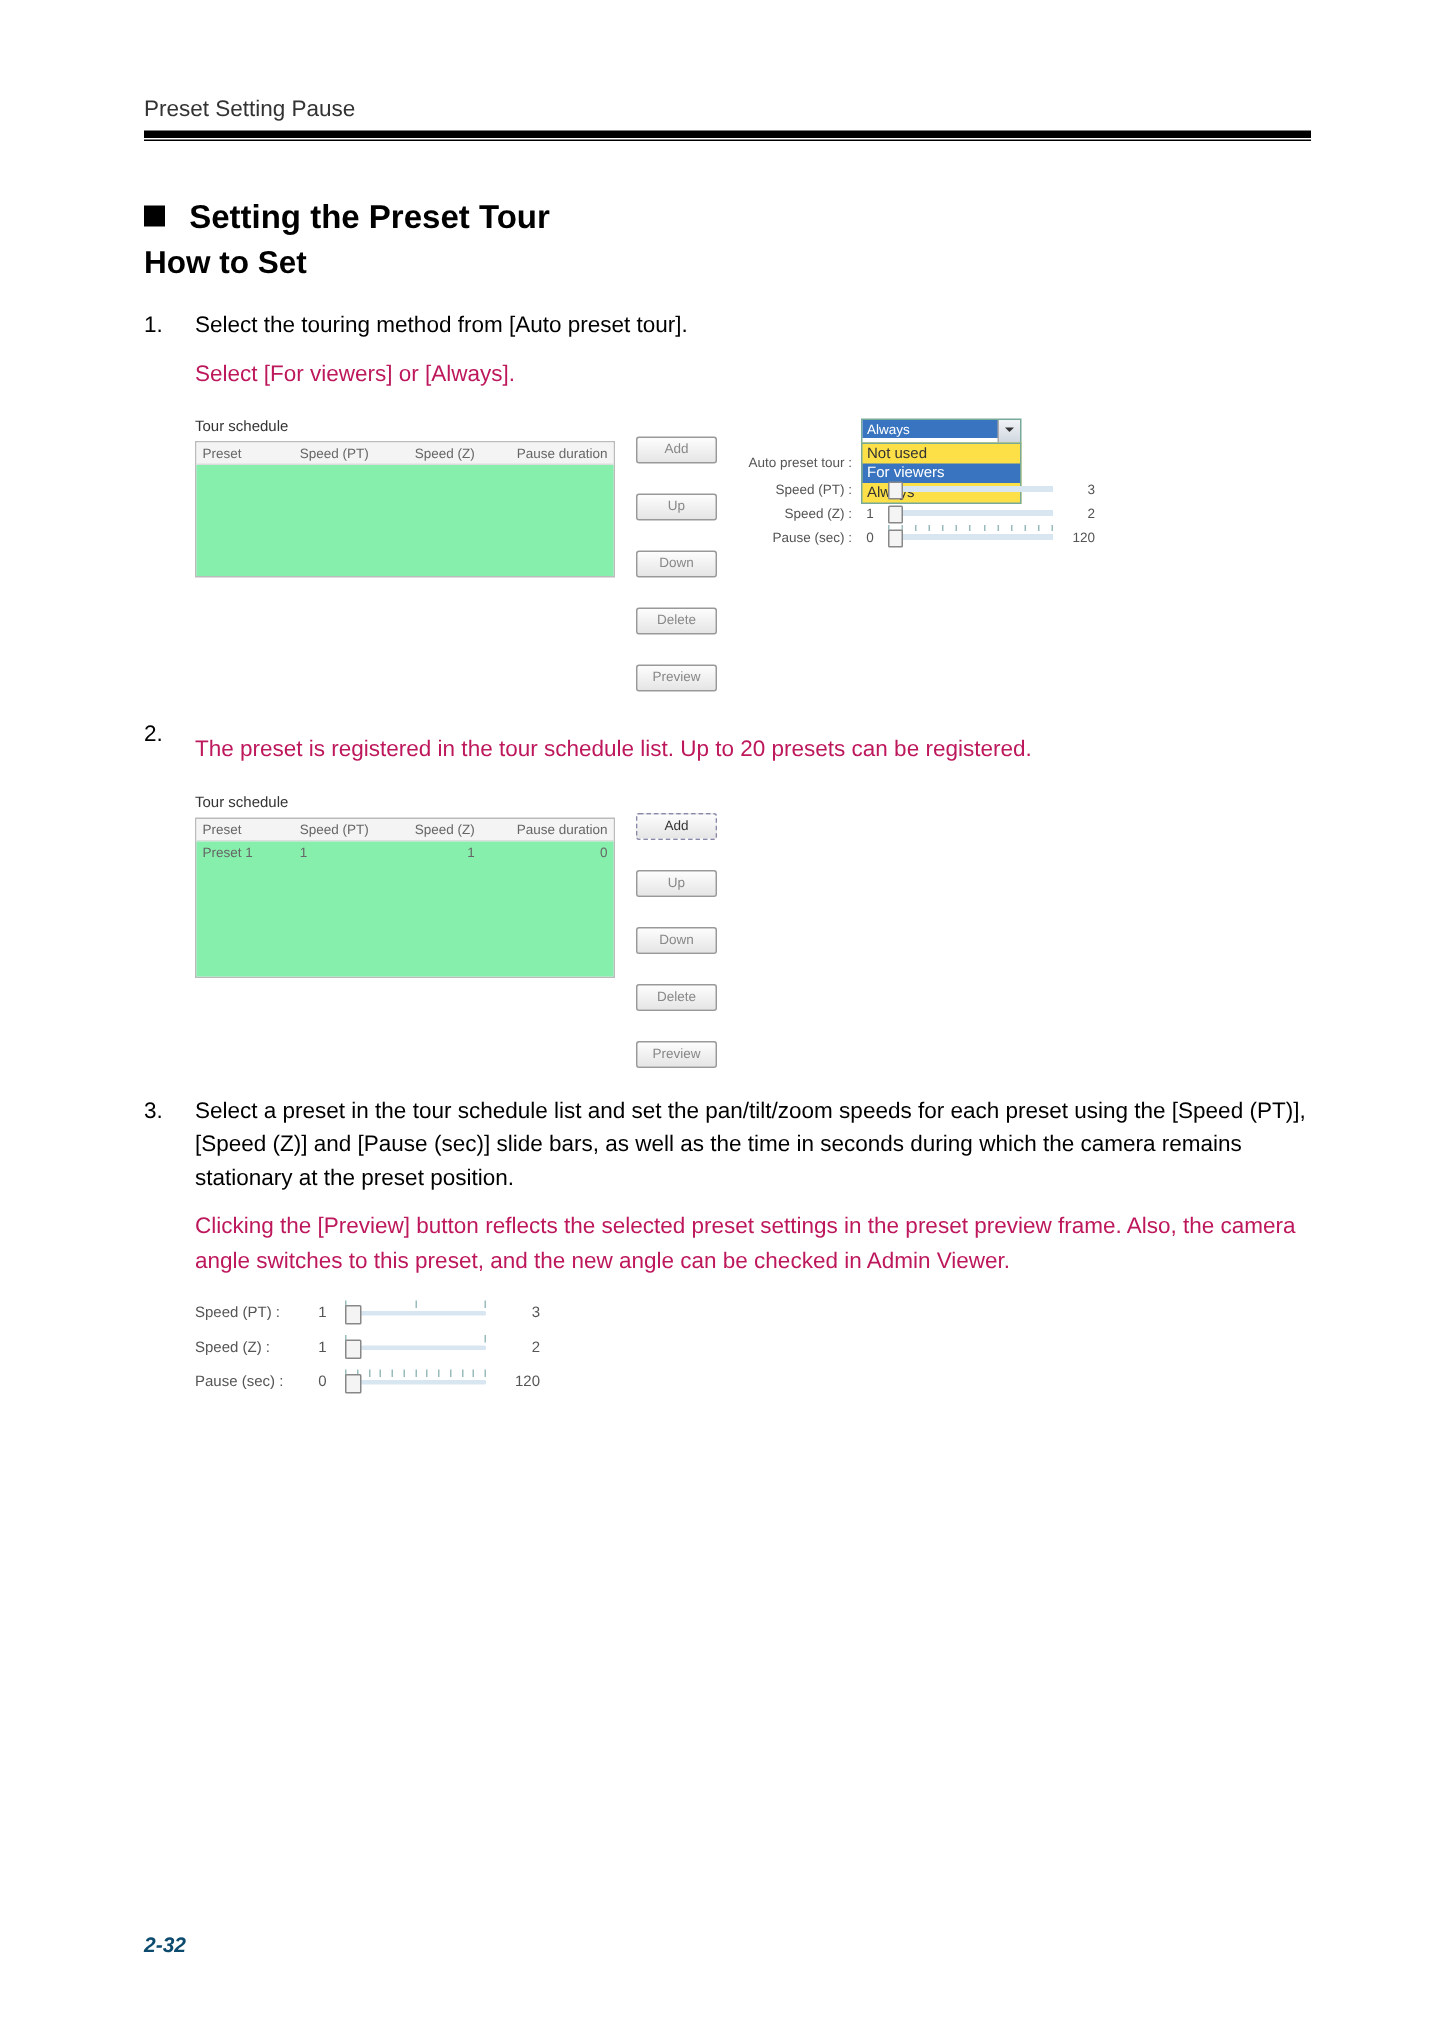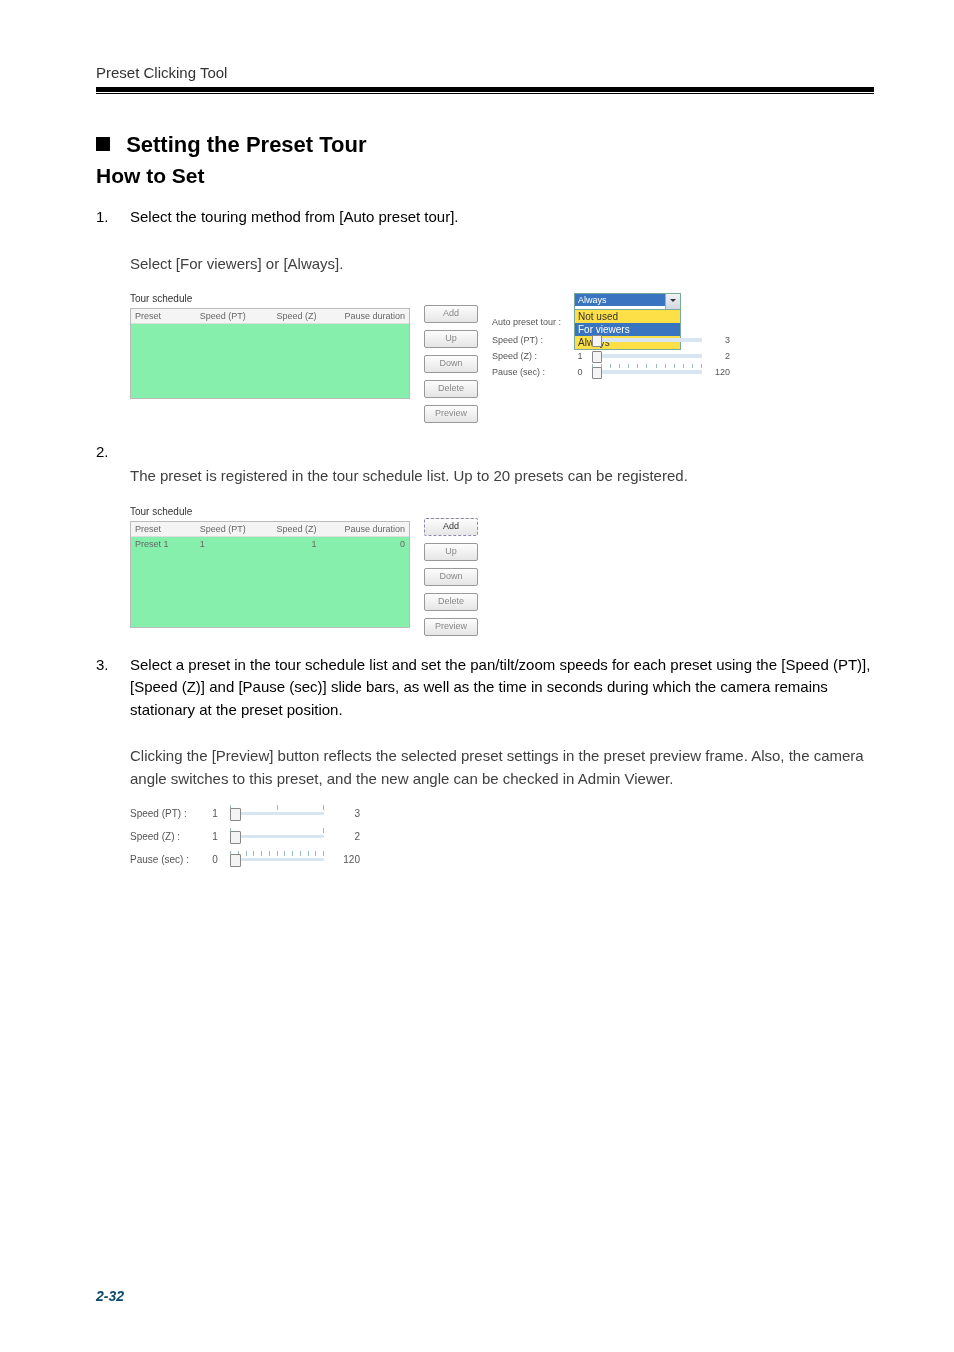--- a/index.html
+++ b/index.html
@@ -65,23 +65,23 @@
       line-height: 1.5;
     }
     .step-num {
       width: 34px;
       flex-shrink: 0;
     }
     .step-body {
       flex: 1;
     }
     .step-body .sub {
-      margin-top: 24px;
+      margin-top: 10px;
       font-size: 15px;
-      color: #404040;
+      color: #be185d;
     }
     .figure {
       margin: 18px 0 18px 34px;
     }
     
     .tour-panel {
       display: flex;
       gap: 14px;
       font-family: "Tahoma", sans-serif;
       font-size: 10px;
@@ -112,21 +112,21 @@
     .ts-row { display: flex; }
     .col-preset { width: 60px; }
     .col-spt { width: 60px; }
     .col-sz { width: 55px; text-align: right;}
     .col-pd { width: 85px; text-align: right;}
     .ts-body { height: 74px; background: #86efac; }
     .ts-body.small { height: 90px; }
     .btn-stack {
       display: flex;
       flex-direction: column;
-      gap: 7px;
+      gap: 20px;
       margin-top: 12px;
     }
     .win-btn {
       width: 52px;
       height: 16px;
       border: 1px solid #999;
       border-radius: 2px;
       background: linear-gradient(#fdfdfd, #e5e5e5);
       font-size: 9px;
       color: #888;
@@ -140,21 +140,21 @@
       gap: 6px;
       margin-top: 0;
     }
     .rc-row {
       display: flex;
       align-items: center;
       gap: 6px;
       font-size: 9px;
       color: #555;
     }
-    .rc-label { width: 76px; text-align: left; }
+    .rc-label { width: 76px; text-align: right; }
     .rc-val { width: 12px; text-align: center; }
     .rc-slider {
       width: 110px;
       height: 4px;
       background: #d8e6f2;
       position: relative;
     }
     .rc-thumb {
       position: absolute;
       left: 0; top: -3px;
@@ -252,21 +252,21 @@
       font-style: italic;
       font-weight: bold;
       color: #0c4a6e;
     }
   </style>
 </head>
 <body>
 
 <div class="page">
   <div class="header">
-    <span>Preset Clicking Tool</span>
+    <span>Preset Setting Pause</span>
     <div class="header-line"></div>
   </div>
 
   <h1>
     <span class="section-bullet"></span>
     <span>Setting the Preset Tour</span>
   </h1>
   <h2>How to Set</h2>
 
   <div class="step">

